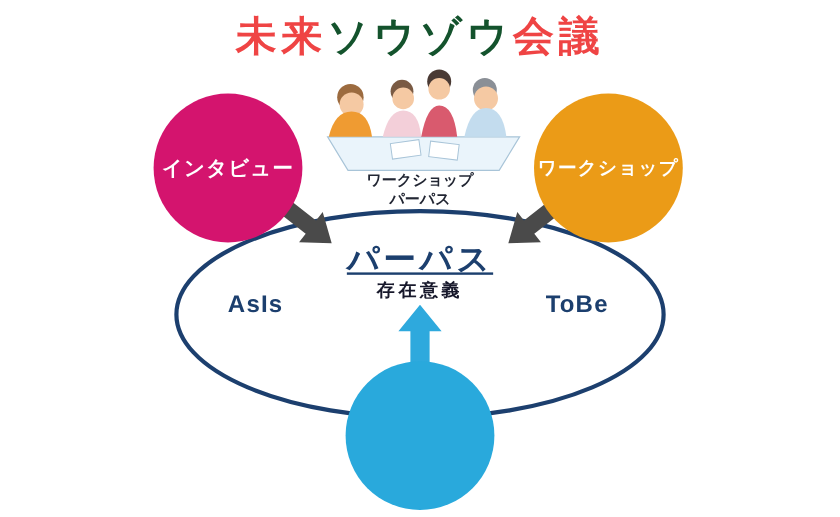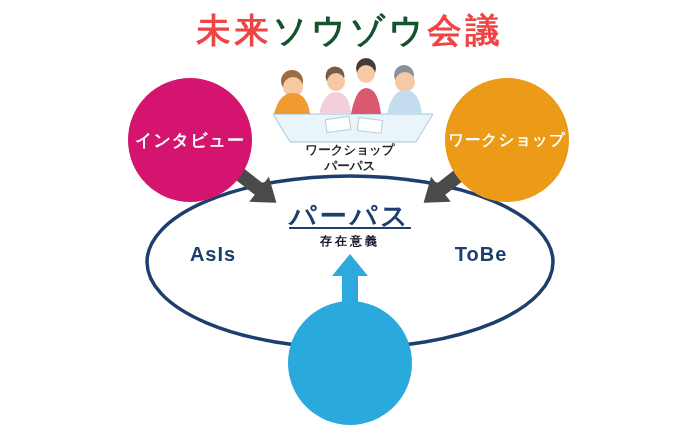--- a/index.html
+++ b/index.html
@@ -38,21 +38,21 @@
   .members-label{
     position:absolute;left:250px;top:142px;width:200px;text-align:center;
     font-size:12.5px;font-weight:700;color:#222633;line-height:16px;z-index:2;
   }
   .purpose{
     position:absolute;left:0;top:198px;width:700px;text-align:center;
     font-size:27px;font-weight:800;color:#1c3f6e;letter-spacing:3px;z-index:2;text-decoration:underline;
   }
   .purpose-sub{
     position:absolute;left:0;top:233px;width:700px;text-align:center;
-    font-size:12px;font-weight:800;color:#17182b;letter-spacing:3px;z-index:2;
+    font-size:15px;font-weight:800;color:#17182b;letter-spacing:3px;z-index:2;
   }
   .phase-label{
     position:absolute;top:243px;font-size:20px;font-weight:800;color:#1c3f6e;
     letter-spacing:1px;z-index:2;
   }
   #asis-label{left:168px;width:90px;text-align:center;}
   #tobe-label{left:436px;width:90px;text-align:center;}
 </style>
 </head>
 <body>

